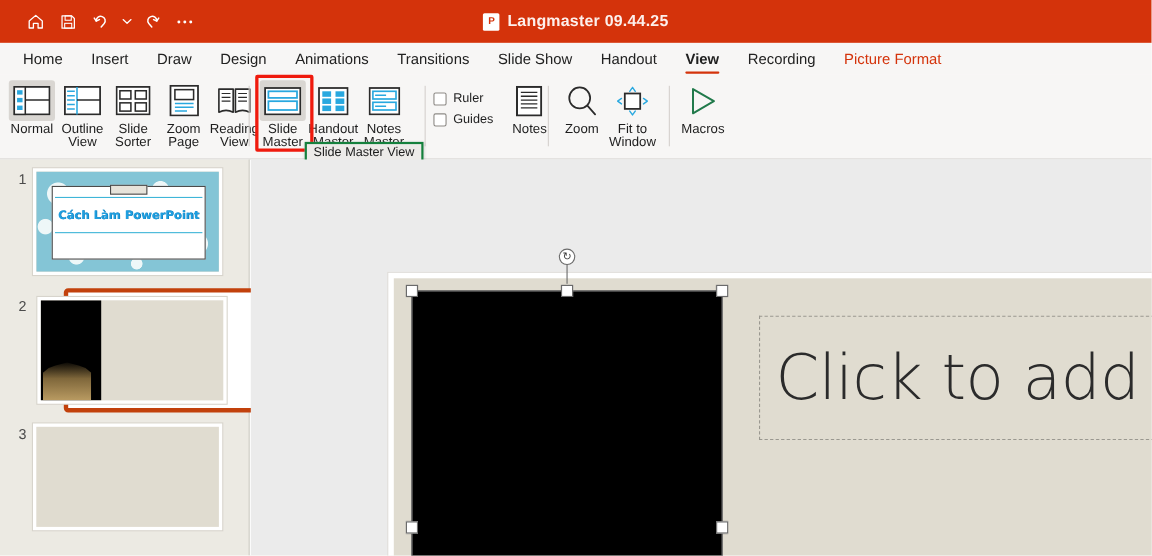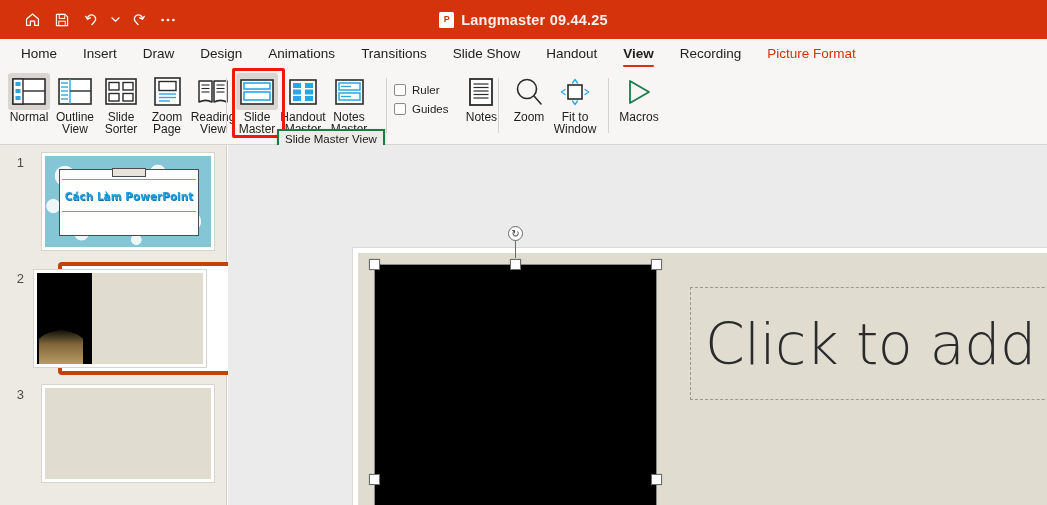--- a/index.html
+++ b/index.html
@@ -112,21 +112,21 @@
   .thumb-num {
     width: 30px; text-align: right; padding-right: 6px;
     font-size: 13px; color: #4b4b4b; padding-top: 2px;
   }
   .thumb-frame { position: relative; width: 176px; height: 99px; }
   .thumb-sel {
     position: absolute; left: 28px; top: -7px; width: 180px; height: 113px;
     border: 4px solid #c2410c; border-radius: 4px; background: #ffffff;
   }
   .thumb-card {
-    position: absolute; left: 12px; top: 0; width: 172px; height: 97px;
+    position: absolute; left: 0; top: 0; width: 172px; height: 97px;
     background: #e0dcd0; border: 3px solid #ffffff;
     box-shadow: 0 0 0 1px #d7d4cc;
     overflow: hidden;
   }
 
   
   .pattern1 {
     position: absolute; inset: 0; background-color: #84c5d6;
     background-image:
       radial-gradient(circle at 12% 22%, #eef7f8 0 6%, transparent 6.5%),

